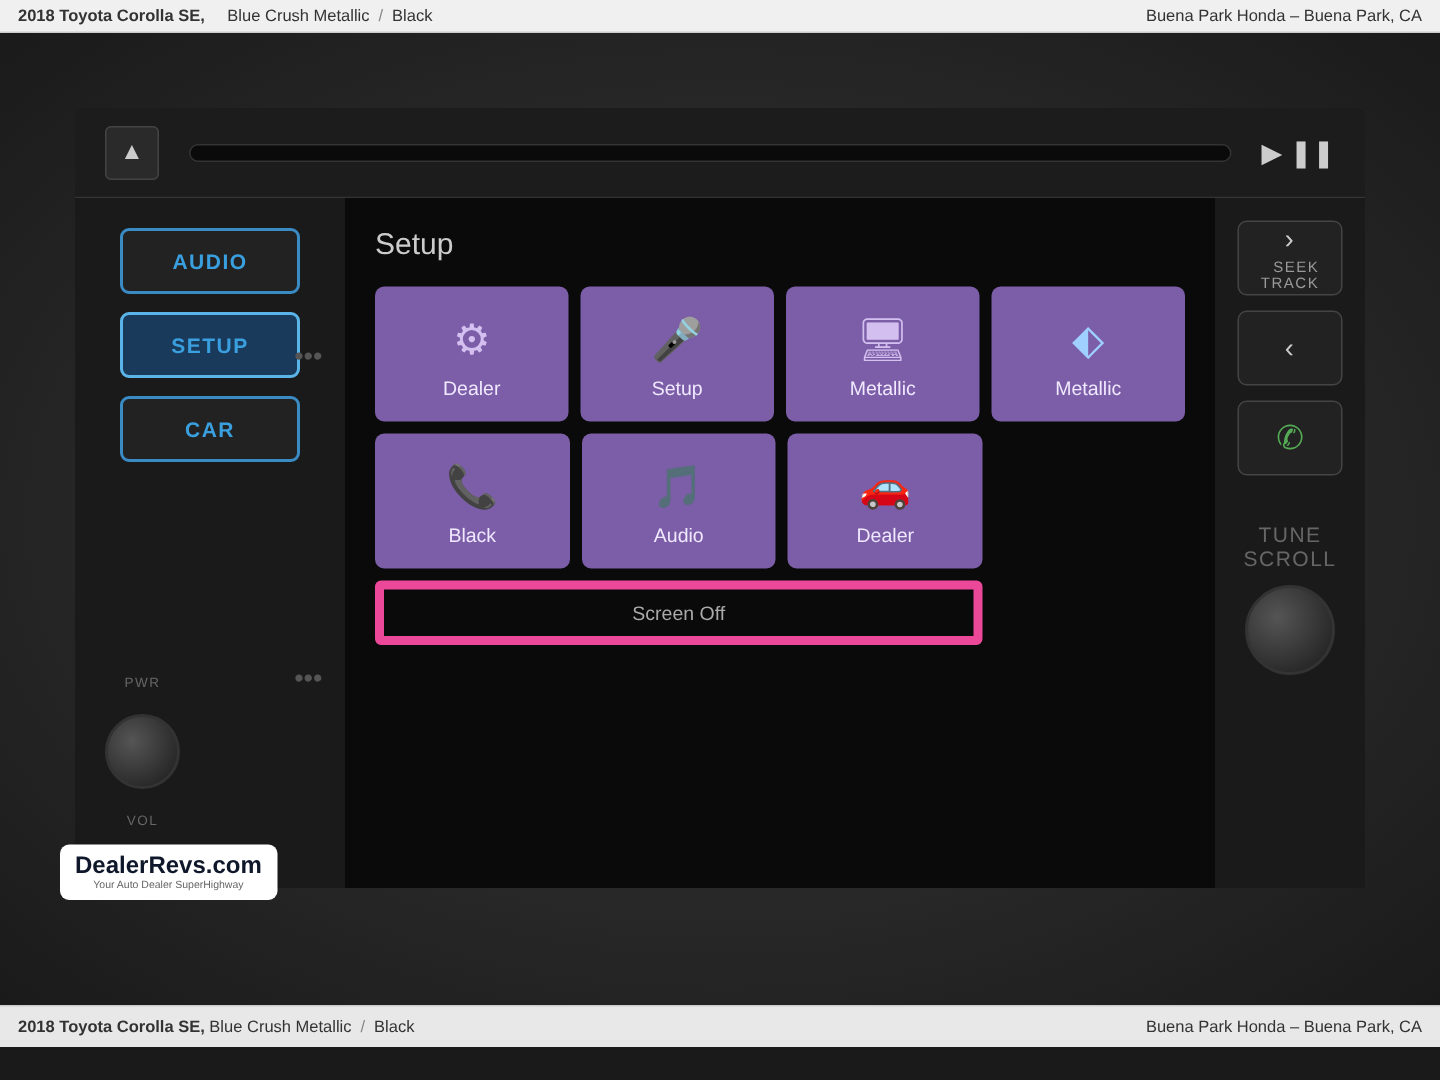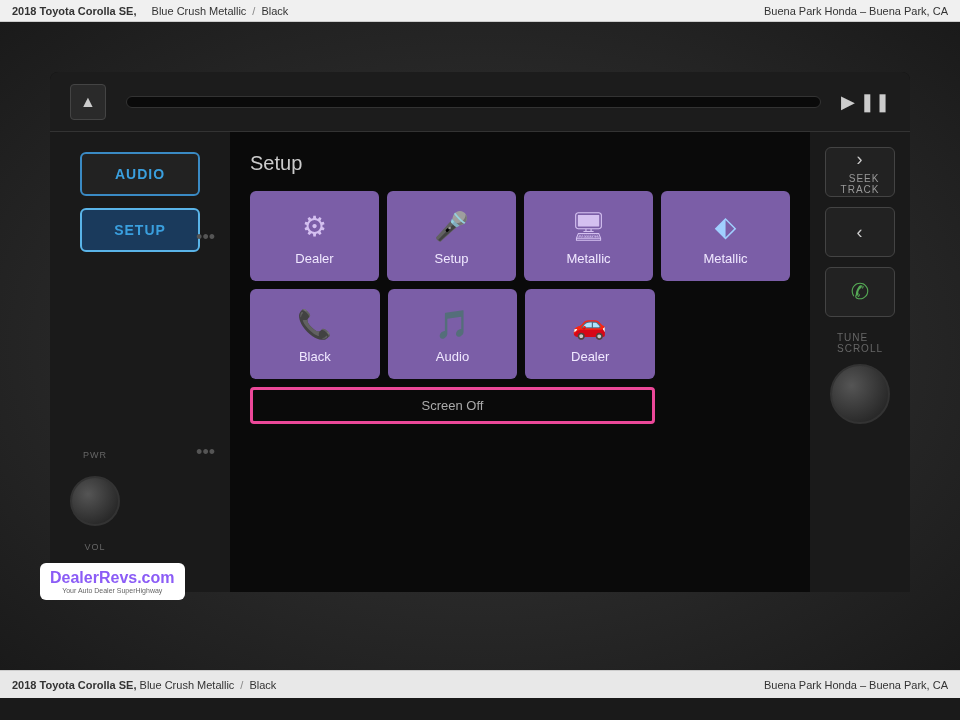--- a/index.html
+++ b/index.html
@@ -214,21 +214,21 @@
     }
 
     .menu-label {
       color: #f0e8ff;
       font-size: 13px;
       font-weight: normal;
     }
 
     .screen-off-btn {
       background: #0a0a0a;
-      border: 3px solid #ec4899;
+      border: 6px solid #ec4899;
       color: #aaa;
       text-align: center;
       padding: 8px;
       font-size: 13px;
       cursor: pointer;
       border-radius: 4px;
       width: 75%;
     }
 
     
@@ -276,24 +276,24 @@
       color: #5a5;
       display: flex;
       align-items: center;
       justify-content: center;
       cursor: pointer;
       font-size: 22px;
     }
 
     .tune-scroll {
       color: #666;
-      font-size: 10px;
-      text-align: left;
+      font-size: 14px;
+      text-align: center;
       letter-spacing: 1px;
-      margin-top: 5px;
+      margin-top: 21px;
     }
 
     .right-knob {
       width: 60px;
       height: 60px;
       border-radius: 50%;
       background: radial-gradient(circle at 35% 35%, #555, #1a1a1a);
       border: 2px solid #333;
       cursor: pointer;
     }
@@ -308,21 +308,21 @@
       padding: 6px 10px;
       display: flex;
       flex-direction: column;
       align-items: center;
     }
     .watermark-logo {
       font-size: 16px;
       font-weight: bold;
       color: #cc2020;
     }
-    .watermark-logo span { color: #8b5cf6; }
+    .watermark-logo span { color: #0f172a; }
     .watermark-sub {
       font-size: 7px;
       color: #666;
       text-align: center;
     }
 
     
     .footer-bar {
       height: 28px;
       background: #e8e8e8;
@@ -373,20 +373,23 @@
 
       <div class="left-panel">
         <div class="dots" style="top:95px; right:15px;">•••</div>
 
         <div class="nav-btn">
           <span>AUDIO</span>
         </div>
         <div class="nav-btn active">
           <span>SETUP</span>
         </div>
+        <div class="nav-btn">
+          <span>CAR</span>
+        </div>
 
         <div class="dots" style="top:310px; right:15px;">•••</div>
 
         <div class="pwr-vol">
           <div class="pwr-label">PWR</div>
           <div class="knob"></div>
           <div class="pwr-label">VOL</div>
         </div>
       </div>
 

